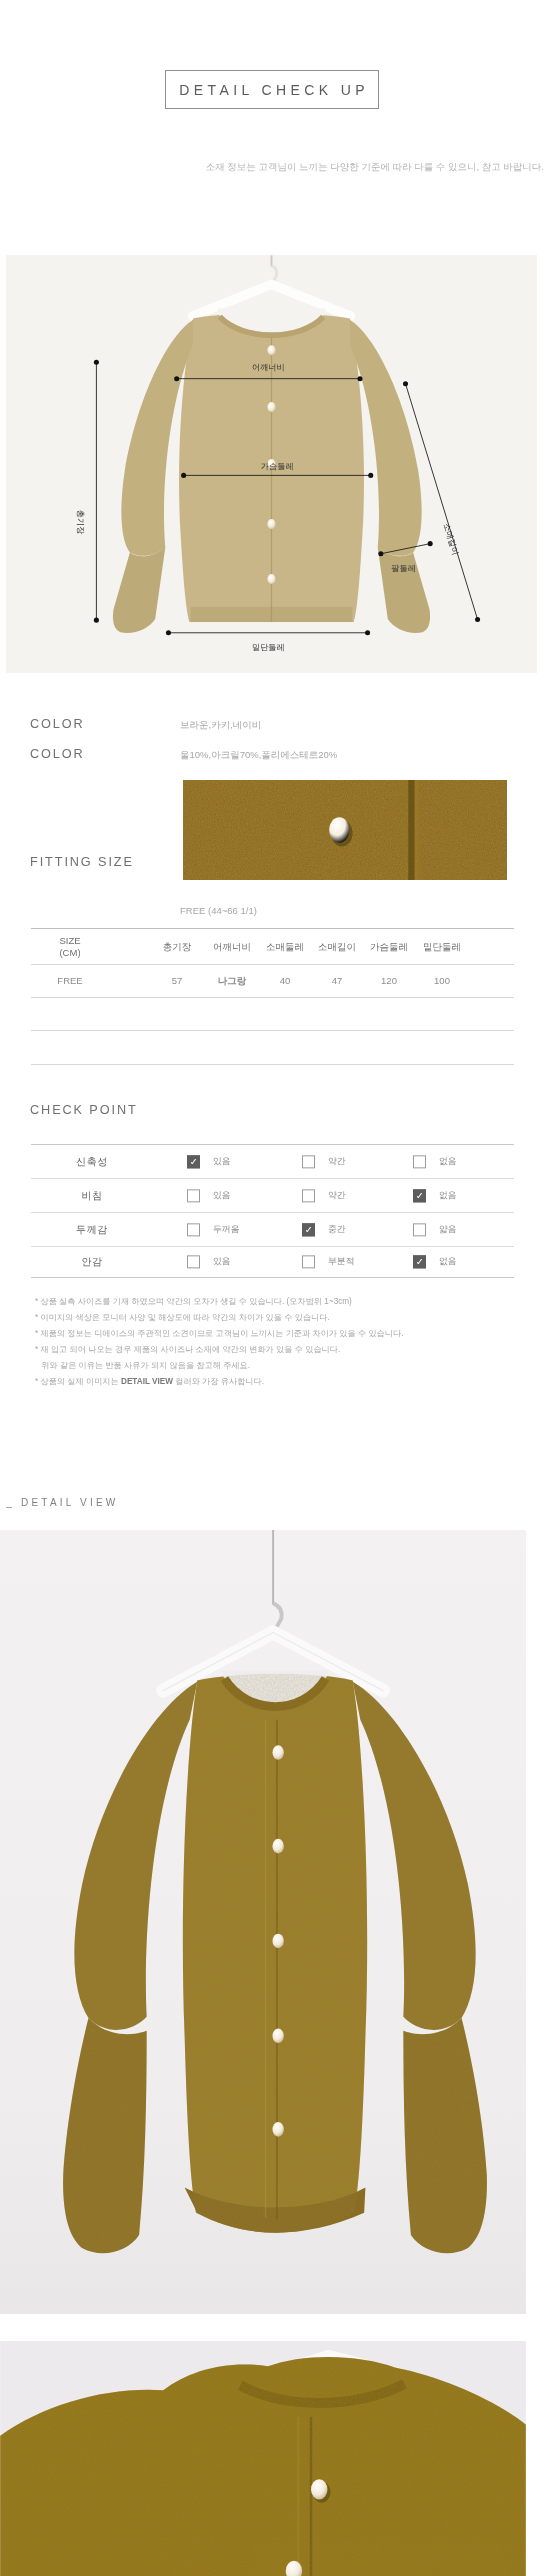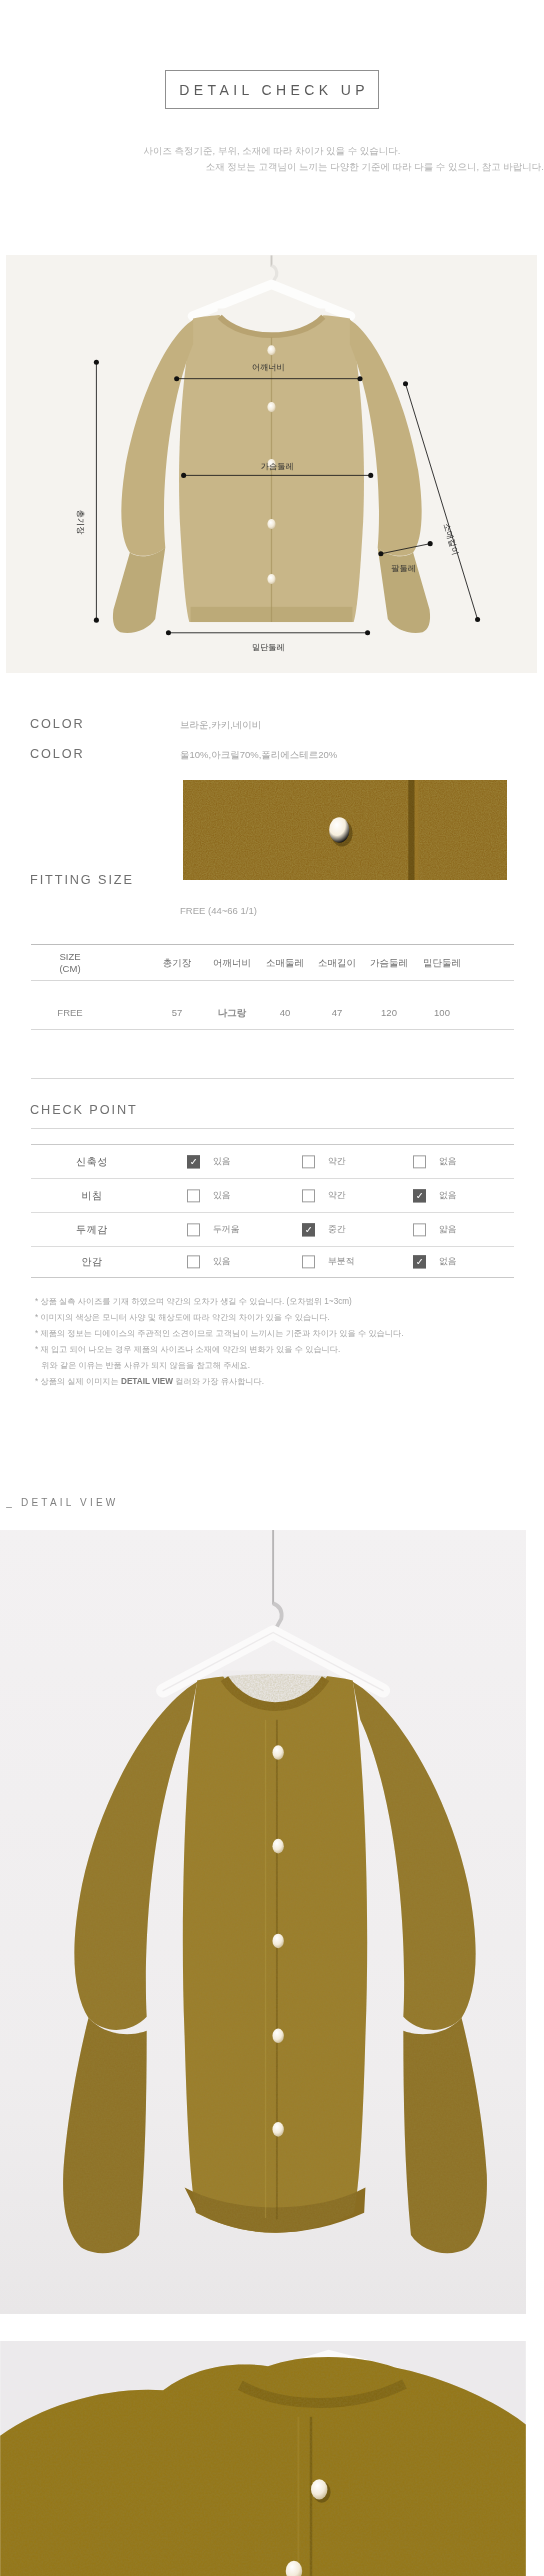--- a/index.html
+++ b/index.html
@@ -22,21 +22,21 @@
 
   
   .sec-label { position:absolute; left:30px; font-size:12.7px; letter-spacing:1.9px; color:#6f6f6f; }
   .sec-value { position:absolute; left:180px; font-size:9.5px; color:#a5a5a5; }
 
   
   .swatch { position:absolute; left:183px; top:780px; width:324px; height:100px; }
 
   
   .size-table { position:absolute; left:31px; top:928px; width:483px; }
-  .st-row { position:relative; width:100%;margin-top:16px; }
+  .st-row { position:relative; width:100%; }
   .st-head { height:37px; border-top:0.6px solid #bdbdbd; border-bottom:0.6px solid #d7d7d7; }
   .st-data { height:33px; border-bottom:0.6px solid #d7d7d7; }
   .st-empty { height:33px; border-bottom:0.6px solid #d7d7d7; }
   .st-empty2 { height:34px; border-bottom:0.6px solid #d7d7d7; }
   .st-cell { position:absolute; transform:translateX(-50%); font-size:9.5px; color:#6f6f6f; white-space:nowrap; }
   .st-head .st-cell { top:12px; }
   .st-sizecol { text-align:center; line-height:12px; top:6.3px !important; }
   .st-data .st-cell { top:10px; color:#8c8c8c; }
 
   
@@ -65,21 +65,20 @@
   .photo2 { position:absolute; left:0; top:2341px; width:526px; height:235px; }
 </style>
 </head>
 <body>
 
 <div id="page">
 
   <div class="hdr-box">
     <span>DETAIL CHECK UP</span>
   </div>
-  <div class="sub sub1">사이즈 측정기준, 부위, 소재에 따라 차이가 있을 수 있습니다.</div>
   <div class="sub sub2">소재 정보는 고객님이 느끼는 다양한 기준에 따라 다를 수 있으니, 참고 바랍니다.</div>
 
   <div class="diagram">
     <svg width="531" height="418" viewBox="0 0 840 660">
       <defs>
         <radialGradient id="pearlG" cx="40%" cy="35%" r="70%">
           <stop offset="0%" stop-color="#ffffff"></stop>
           <stop offset="60%" stop-color="#f2ead8"></stop>
           <stop offset="100%" stop-color="#cfc0a0"></stop>
         </radialGradient>
@@ -160,21 +159,21 @@
       </defs>
       <rect width="512" height="158" fill="#8a6418"></rect>
       <rect width="512" height="158" fill="#8a6418" filter="url(#knit1)" opacity="0.85"></rect>
       <rect x="356" y="0" width="10" height="158" fill="#4e3a08" opacity="0.55"></rect>
       <rect x="366" y="0" width="6" height="158" fill="#a07a28" opacity="0.5"></rect>
       <ellipse cx="251" cy="84" rx="17" ry="21" fill="#3c2c04" opacity="0.45"></ellipse>
       <ellipse cx="247" cy="79" rx="16" ry="20" fill="url(#pearlBig)"></ellipse>
     </svg>
   </div>
 
-  <div class="sec-label" style="top:873px;">FITTING SIZE</div>
+  <div class="sec-label" style="top:855px;">FITTING SIZE</div>
   <div class="sec-value" style="top:905px;">FREE (44~66 1/1)</div>
 
   <div class="size-table">
     <div class="st-row st-head">
       <span class="st-cell st-sizecol" style="left:39px;">
         <span>SIZE</span><br>
         <span>(CM)</span>
       </span>
       <span class="st-cell" style="left:146px;">총기장</span>
       <span class="st-cell" style="left:201px;">어깨너비</span>

